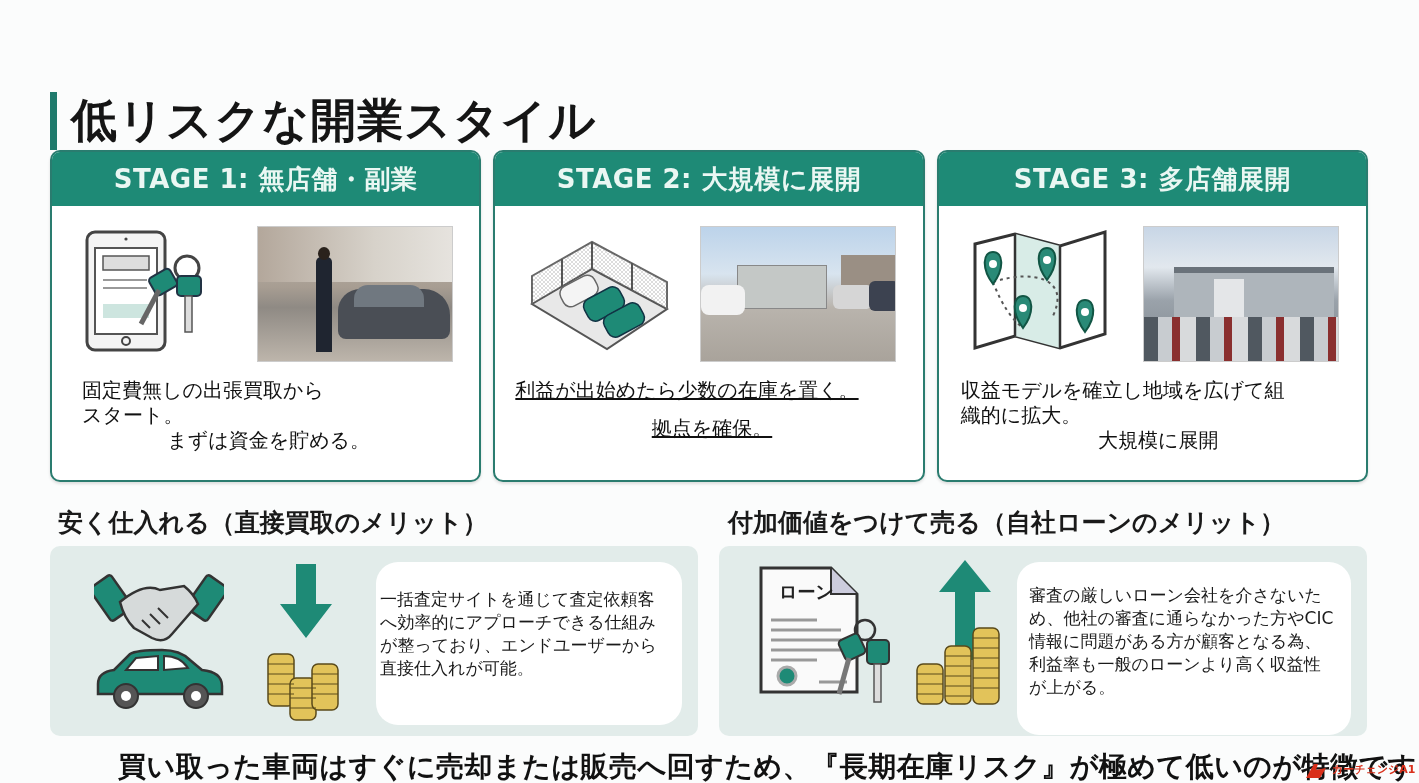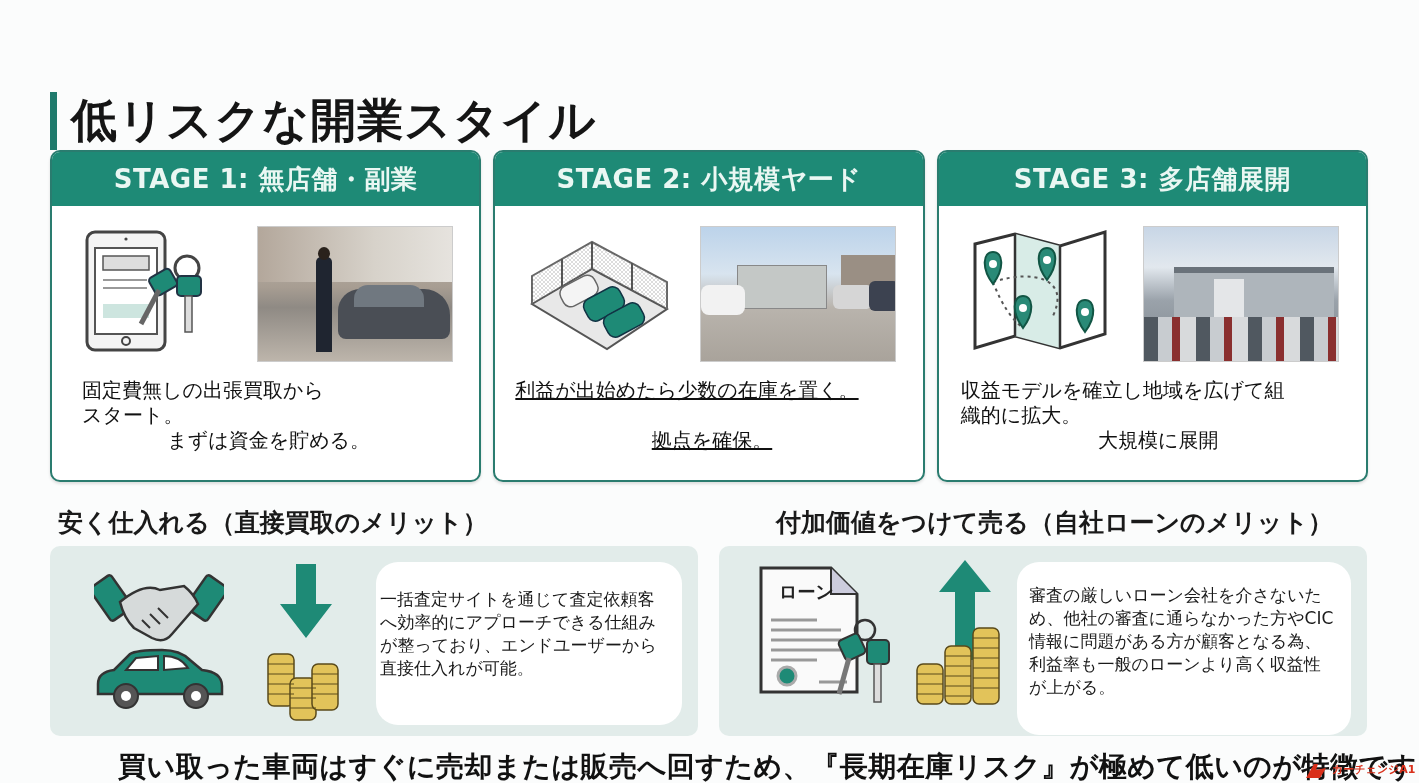--- a/index.html
+++ b/index.html
@@ -64,21 +64,21 @@
       </div>
     </div>
     <div class="stage-text">
       <span>固定費無しの出張買取から</span><br>
       <span>スタート。</span>
       <span class="c">まずは資金を貯める。</span>
     </div>
   </div>
 
   <div class="stage">
-    <div class="stage-head">STAGE 2: 小規模ヤード</div>
+    <div class="stage-head">STAGE 2: 大規模に展開</div>
     <div class="stage-imgs">
       <svg class="illus" viewBox="0 0 150 140">
         <polygon points="10,80 70,45 145,85 85,125" fill="#e8e8e8" stroke="#555" stroke-width="2"></polygon>
         <polyline points="10,80 10,52 70,18 145,58 145,85" fill="none" stroke="#666" stroke-width="2"></polyline>
         <polygon points="10,52 70,18 70,45 10,80" fill="url(#mesh)" opacity="0.5"></polygon>
         <polygon points="70,18 145,58 145,85 70,45" fill="url(#mesh)" opacity="0.5"></polygon>
         <defs>
           <pattern id="mesh" width="4" height="4" patternUnits="userSpaceOnUse">
             <path d="M0,0 L4,4 M4,0 L0,4" stroke="#888" stroke-width="0.6"></path>
           </pattern>
@@ -93,21 +93,21 @@
       <div class="photo" style="background: linear-gradient(#bcd3ea 0%, #d8e4ef 35%, #b9b4ad 60%, #a9a39b 100%);">
         <div style="position:absolute; left:36px; top:38px; width:90px; height:44px; background:#c4c8c6; border:1px solid #888;"></div>
         <div style="position:absolute; left:140px; top:28px; width:60px; height:54px; background:#9a8f84;"></div>
         <div style="position:absolute; left:0; top:58px; width:44px; height:30px; background:#f2f2f2; border-radius:8px;"></div>
         <div style="position:absolute; left:132px; top:58px; width:40px; height:24px; background:#d6d6d6; border-radius:6px;"></div>
         <div style="position:absolute; left:168px; top:54px; width:30px; height:30px; background:#3c4250; border-radius:6px;"></div>
       </div>
     </div>
     <div class="stage-text" style="padding-left:20px; padding-right:14px;text-decoration:underline;">
       <span>利益が出始めたら少数の在庫を置く。</span>
-      <span class="c" style="margin-top:25px;">拠点を確保。</span>
+      <span class="c" style="margin-top:13px;">拠点を確保。</span>
     </div>
   </div>
 
   <div class="stage">
     <div class="stage-head">STAGE 3: 多店舗展開</div>
     <div class="stage-imgs">
       <svg class="illus" viewBox="0 0 150 140">
         <polygon points="10,20 50,10 95,22 140,8 140,110 95,124 50,112 10,124" fill="#fff" stroke="#333" stroke-width="3"></polygon>
         <polygon points="50,10 95,22 95,124 50,112" fill="#d8ece7"></polygon>
         <line x1="50" y1="10" x2="50" y2="112" stroke="#333" stroke-width="2.5"></line>
@@ -176,21 +176,21 @@
         <line x1="24" y1="50" x2="50" y2="50"></line>
         <line x1="24" y1="60" x2="50" y2="60"></line>
       <line x1="46" y1="26" x2="72" y2="26"></line>
         <line x1="46" y1="36" x2="72" y2="36"></line>
         <line x1="46" y1="46" x2="72" y2="46"></line>
     </g>
   </svg>
   <div class="bubble" style="left:326px; top:16px; width:306px; height:163px; padding:26px 20px 0 4px;">一括査定サイトを通じて査定依頼客へ効率的にアプローチできる仕組みが整っており、エンドユーザーから直接仕入れが可能。</div>
 </div>
 
-<div class="sec-title" style="left:728px; top:506px;margin-left:48px;">付加価値をつけて売る（自社ローンのメリット）</div>
+<div class="sec-title" style="left:728px; top:506px;">付加価値をつけて売る（自社ローンのメリット）</div>
 <div class="panel" style="left:719px; width:648px;">
   <svg viewBox="0 0 104 132" style="position:absolute; left:38px; top:18px; width:104px; height:132px;">
     <path d="M4,4 L74,4 L100,30 L100,128 L4,128 Z" fill="#fafafa" stroke="#333" stroke-width="3"></path>
     <path d="M74,4 L74,30 L100,30" fill="#ccd" stroke="#333" stroke-width="2"></path>
     <text x="22" y="34" font-size="18" font-weight="bold" fill="#222" font-family="DejaVu Sans, sans-serif">ローン</text>
     <g stroke="#999" stroke-width="3">
         <line x1="14" y1="56" x2="60" y2="56"></line>
         <line x1="14" y1="66" x2="84" y2="66"></line>
         <line x1="14" y1="76" x2="84" y2="76"></line>
         <line x1="14" y1="86" x2="84" y2="86"></line>

